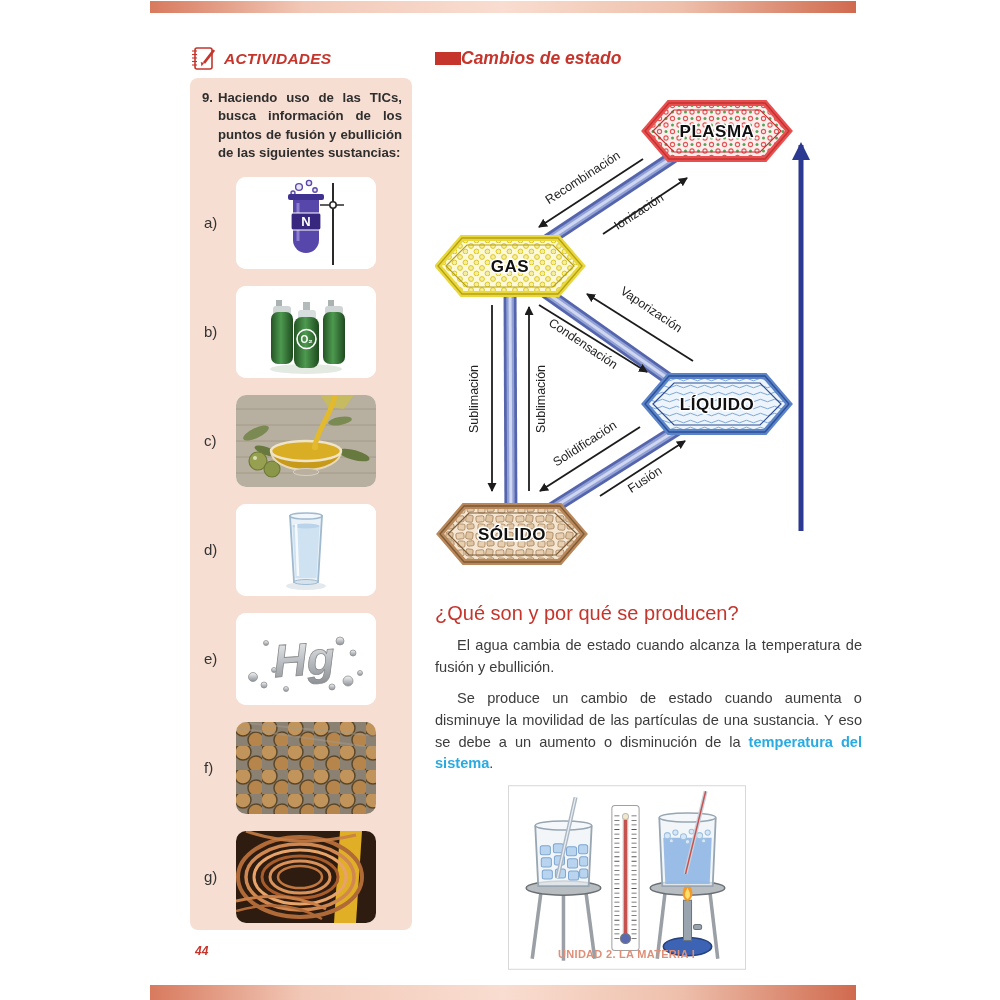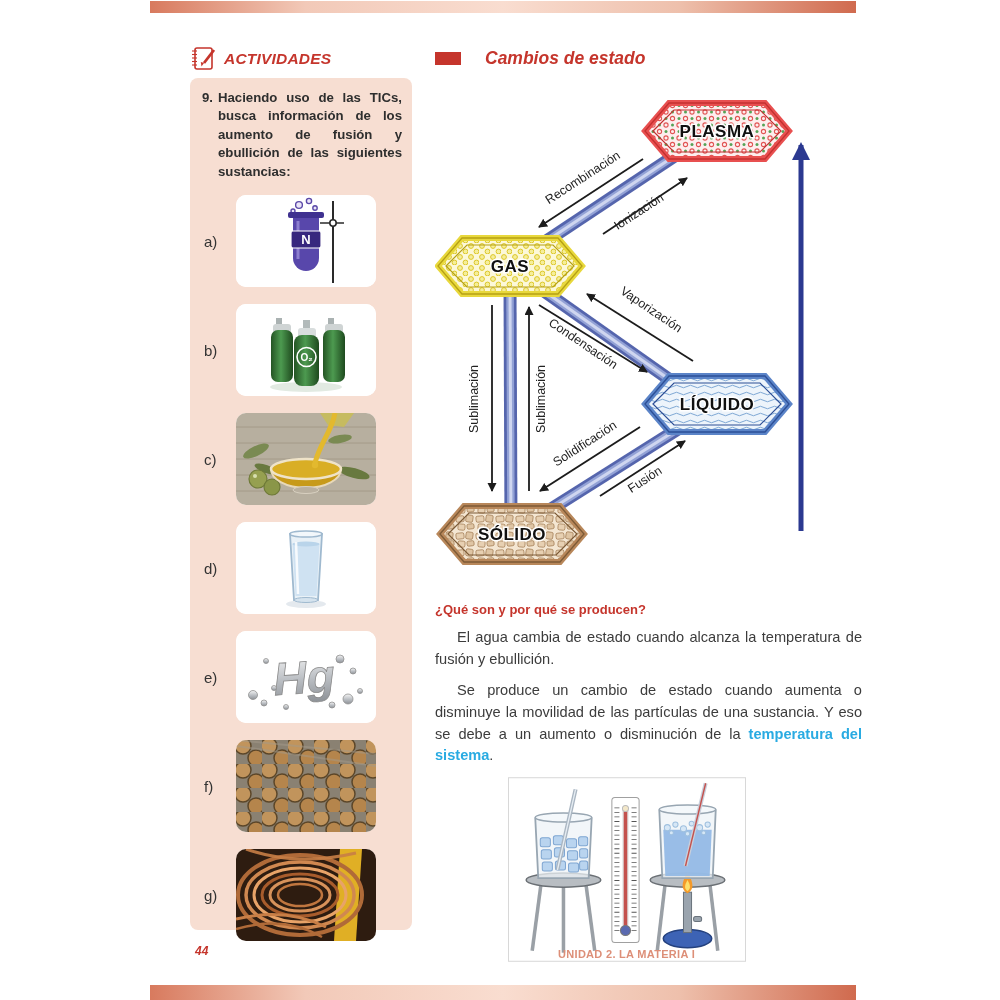--- a/index.html
+++ b/index.html
@@ -19,29 +19,29 @@
   .exercise{display:flex;gap:5px;font-weight:bold;color:#2e2e2e;font-size:13.2px;line-height:1.4;margin-bottom:14px;}
   .exercise .txt{text-align:justify;}
   .item-row{display:flex;align-items:center;margin-bottom:17px;}
   .item-label{width:32px;font-size:15px;color:#333;flex:0 0 auto;padding-left:2px;}
   .item-img{width:140px;height:92px;background:#fff;border-radius:10px;overflow:hidden;
             display:flex;align-items:center;justify-content:center;}
   .item-img svg{display:block;}
 
   
   .main{position:absolute;left:435px;top:48px;width:427px;}
-  .main-title{display:flex;align-items:center;gap:24px;}
+  .main-title{display:flex;align-items:center;gap:0;}
   .main-title .sq{width:26px;height:13px;background:#c5352c;}
   .main-title .txt{color:#c5352c;font-weight:bold;font-style:italic;font-size:17.5px;}
   .diagram{margin-top:20px;}
   .diagram text{font-family:"Liberation Sans",sans-serif;}
   .tlabel{font-size:12.5px;fill:#222;text-anchor:middle;}
   .state{font-size:17px;font-weight:bold;fill:#101010;text-anchor:middle;
          paint-order:stroke;stroke:#fff;stroke-width:3px;letter-spacing:.5px;}
-  .q-head{color:#c5352c;font-weight:bold;font-size:13px;margin:4px 0 10px;}
+  .q-head{color:#c5352c;font-weight:normal;font-size:20px;margin:4px 0 10px;}
   .para{font-size:14.6px;color:#3c3c3c;line-height:1.5;text-align:justify;text-indent:22px;margin:0 0 9px;}
   .hl{color:#29abe2;font-weight:bold;}
   .figure{margin:10px 0 0 73px;width:238px;height:185px;}
 
   
   .footer-num{position:absolute;left:195px;top:944px;color:#c5352c;font-weight:bold;font-size:12px;font-style:italic;}
   .footer-unit{position:absolute;right:180px;top:948px;color:#dd8f78;font-weight:bold;font-size:11px;letter-spacing:.3px;margin-left:14px;}
 </style>
 </head>
 <body>
@@ -63,21 +63,21 @@
         </g>
         <line x1="23" y1="4" x2="13" y2="17" stroke="#c5352c" stroke-width="2.8"></line>
         <polygon points="13,17 10.5,20.5 9.8,16" fill="#c5352c"></polygon>
       </svg>
       <span class="txt">ACTIVIDADES</span>
     </div>
 
     <div class="panel">
       <div class="exercise">
         <span class="num">9.</span>
-        <span class="txt">Haciendo uso de las TICs, busca información de los aumento de fusión y ebullición de las siguientes sustancias:</span>
+        <span class="txt">Haciendo uso de las TICs, busca información de los puntos de fusión y ebullición de las siguientes sustancias:</span>
       </div>
 
       <div class="item-row">
         <span class="item-label">a)</span>
         <div class="item-img">
           <svg width="140" height="92" viewBox="0 0 140 92">
             <rect width="140" height="92" fill="#fff"></rect>
             <line x1="97" y1="6" x2="97" y2="88" stroke="#2a2a2a" stroke-width="2"></line>
             <line x1="84" y1="28" x2="108" y2="28" stroke="#2a2a2a" stroke-width="1.6"></line>
             <circle cx="97" cy="28" r="3.2" fill="#fff" stroke="#2a2a2a" stroke-width="1.6"></circle>

